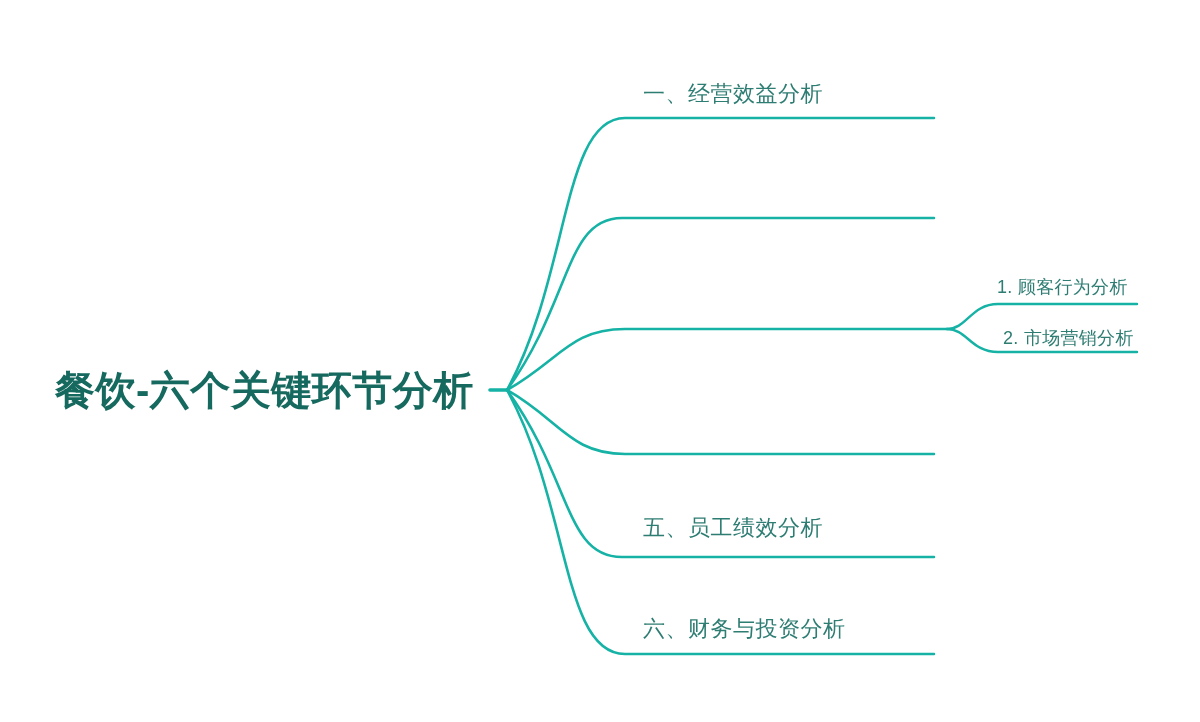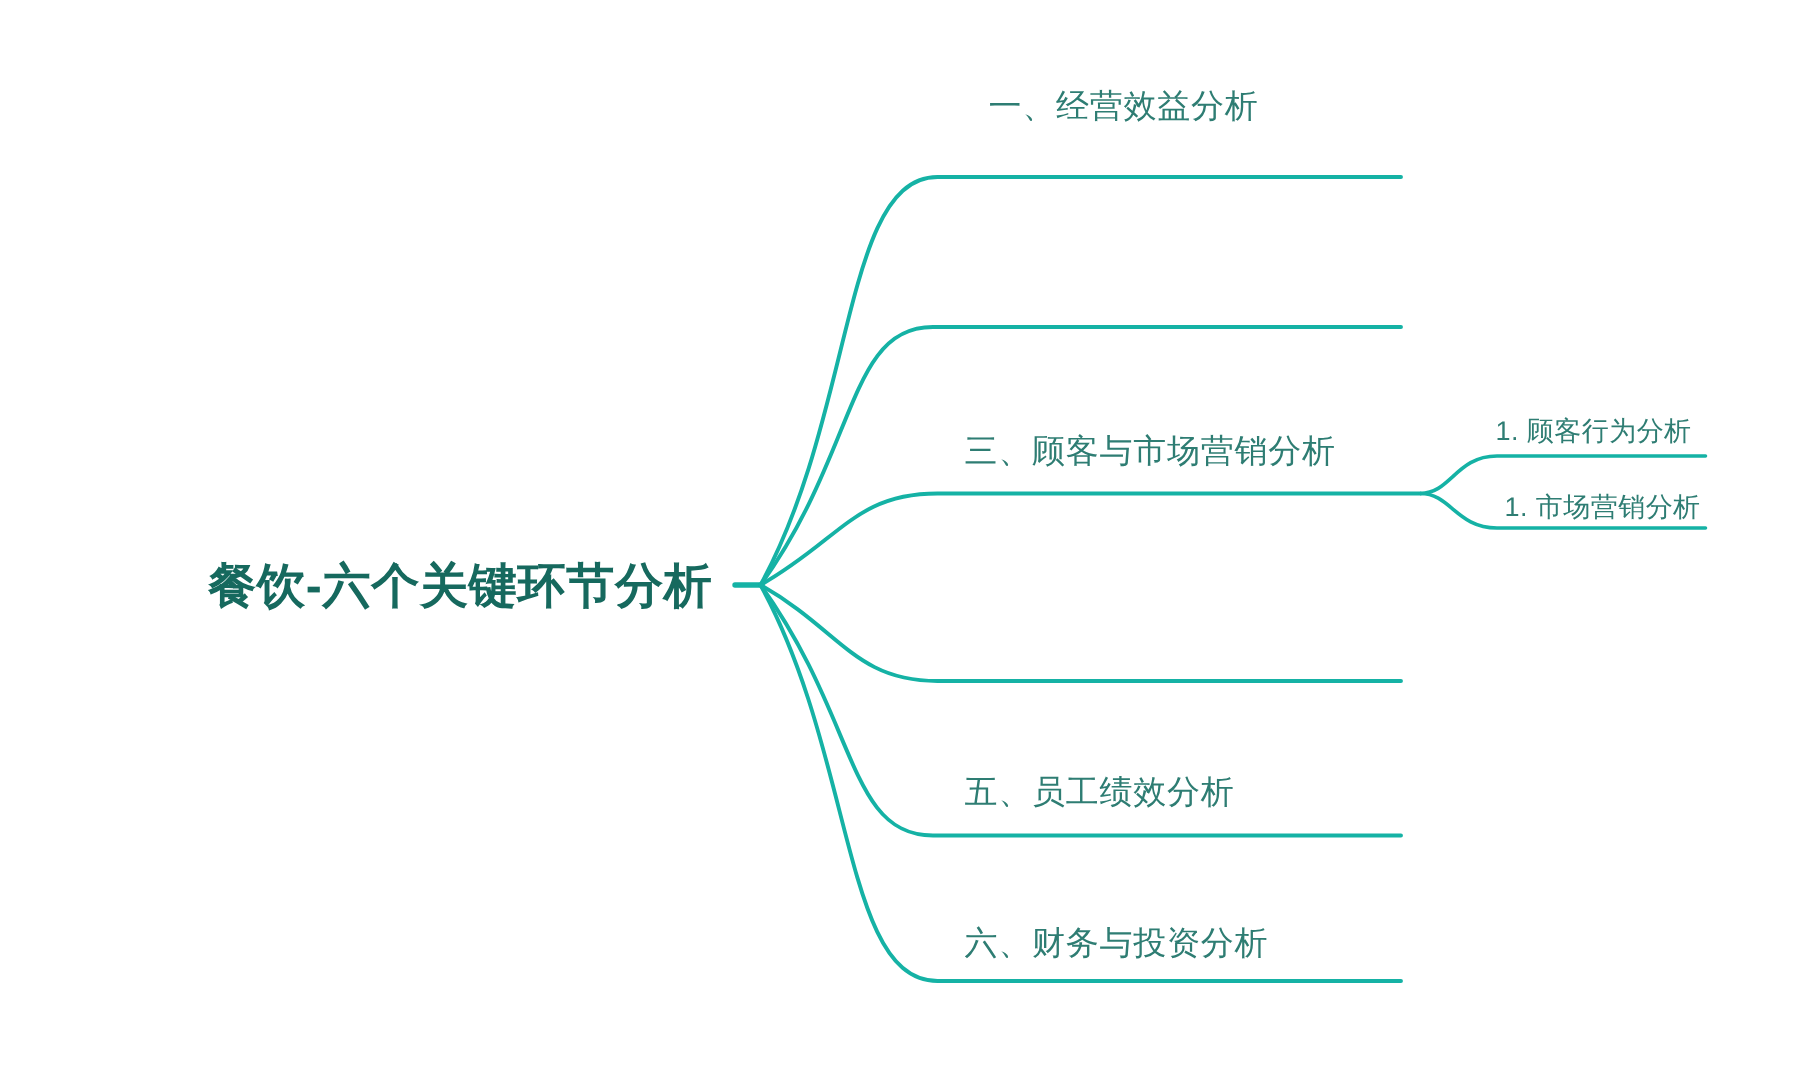--- a/index.html
+++ b/index.html
@@ -31,35 +31,35 @@
   }
   .label {
     position: absolute;
     color: var(--branch-text-color);
     white-space: nowrap;
     cursor: default;
   }
   .root-label {
     left: 55px; top: 368px;
     width: 420px;
-    text-align: right;
-    font-size: 32px;
+    text-align: left;
+    font-size: 40px;
     line-height: 44px;
     font-weight: 700;
     color: var(--root-text-color);
     letter-spacing: 0.5px;
   }
   .branch-label {
     left: 643px;
     font-size: 22px;
     line-height: 30px;
     font-weight: 400;
     letter-spacing: 0.5px;
   }
-  .b1 { top: 56px; margin-left: 16px;  }
+  .b1 { top: 79px;  }
   .b2 { top: 175px; }
   .b3 { top: 286px; }
   .b4 { top: 411px; }
   .b5 { top: 513px; }
   .b6 { top: 614px; }
   .sub-label {
     font-size: 18px;
     line-height: 26px;
     font-weight: 400;
     letter-spacing: 0.3px;
@@ -83,20 +83,19 @@
     <path d="M 507 390 C 572 480 565 557 622 557 L 934 557" stroke-width="2.6" stroke-linecap="round"></path>
     <path d="M 507 390 C 570 505 562 654 625 654 L 934 654" stroke-width="2.6" stroke-linecap="round"></path>
 
     <path d="M 947 329 C 967 329 971 304 998 304 L 1137 304" stroke-width="2.4" stroke-linecap="round"></path>
     <path d="M 947 329 C 967 329 971 352 998 352 L 1137 352" stroke-width="2.4" stroke-linecap="round"></path>
   </svg>
 
   <div class="label root-label">餐饮-六个关键环节分析</div>
 
   <div class="label branch-label b1">一、经营效益分析</div>
-  <div class="label branch-label b3">三、顾客与市场营销分析</div>
   <div class="label branch-label b6">六、财务与投资分析</div>
   <div class="label branch-label b5">五、员工绩效分析</div>
 
   <div class="label sub-label s1">1. 顾客行为分析</div>
-  <div class="label sub-label s2">1. 市场营销分析</div>
+  <div class="label sub-label s2">2. 市场营销分析</div>
 
 </div>
 
 </body></html>

